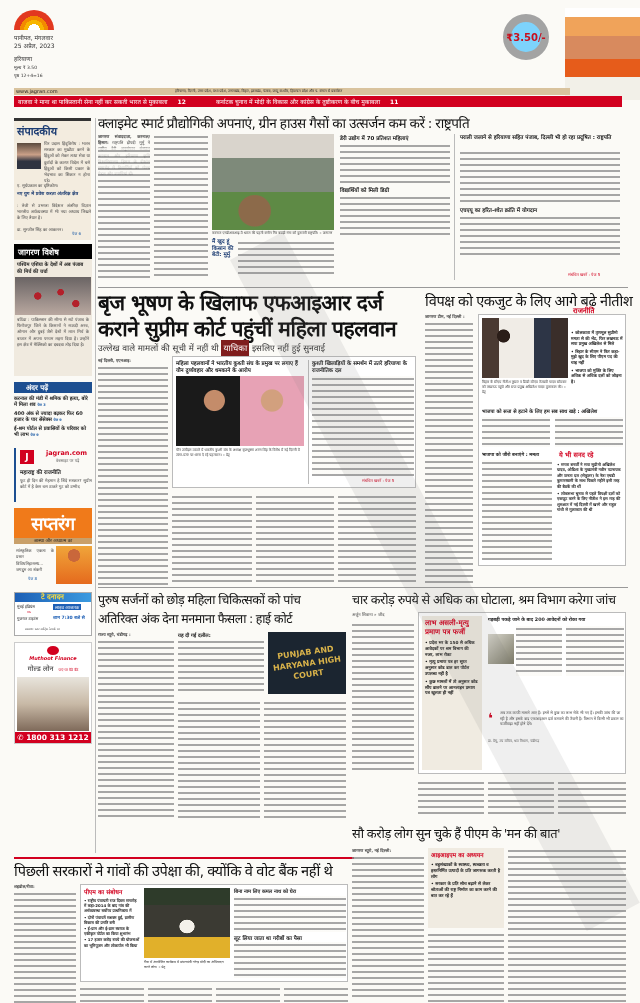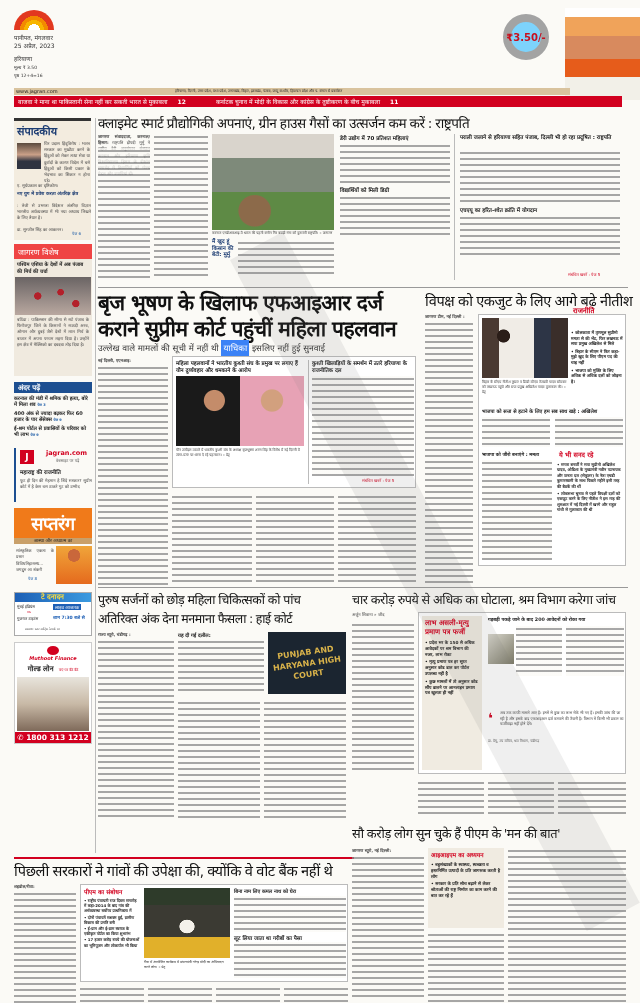--- a/index.html
+++ b/index.html
@@ -3,21 +3,21 @@
 <meta charset="utf-8">
 <style>
 *{box-sizing:border-box;margin:0;padding:0}
 body{width:640px;height:1003px;overflow:hidden;background:#fbfaf6;font-family:"DejaVu Sans",sans-serif;color:#1a1a1a;position:relative}
 .abs{position:absolute}
 .txt{font-size:4.2px;line-height:6.2px;color:#444;text-align:justify;overflow:hidden}
 .txt::after{content:"";}
 .lines{background:repeating-linear-gradient(#fbfaf6 0 1.6px,#8a8a8a 1.6px 3.6px,#fbfaf6 3.6px 6px);opacity:.75}
 .hl{font-family:"DejaVu Sans Condensed","DejaVu Sans",sans-serif;font-weight:bold;color:#111;letter-spacing:-0.4px}
 .box{border:1px solid #999;background:#fff}
-.sec-h{background:#ef4444;color:#fff;font-weight:normal}
+.sec-h{background:#000000;color:#fff;font-weight:bold}
 .pg{color:#1a5aa6;font-size:5px}
 </style>
 </head>
 <body>
 
 <div class="abs" style="left:0;top:0;width:640px;height:100px">
   <div class="abs" style="left:14px;top:10px;width:40px;height:20px;border-radius:40px 40px 0 0;background:radial-gradient(circle at 50% 100%,#fff 0 6px,#f7b500 6px 10px,#f28a00 10px 14px,#e2381f 14px 20px)"></div>
   <div class="abs" style="left:14px;top:34px;font-size:6px;color:#333">पानीपत, मंगलवार</div>
   <div class="abs" style="left:14px;top:42px;font-size:6px;color:#333">25 अप्रैल, 2023</div>
   <div class="abs" style="left:14px;top:55px;font-size:6px;color:#333">हरियाणा</div>
@@ -53,21 +53,21 @@
   </div>
 
   <div class="abs" style="left:0;top:126px;width:78px;height:132px;background:#f0eadf">
     <div class="sec-h" style="font-size:8px;padding:2px 4px">जागरण विशेष</div>
     <div style="font-size:5px;line-height:6.5px;font-weight:bold;padding:2px 3px">पश्चिम एशिया के देशों में अब पंजाब की मिर्च की चर्चा</div>
     <div style="margin:1px 1px;height:38px;background:radial-gradient(circle at 30% 50%,#b3202a 0 6%,transparent 7%),radial-gradient(circle at 60% 40%,#b3202a 0 6%,transparent 7%),radial-gradient(circle at 80% 70%,#b3202a 0 5%,transparent 6%),linear-gradient(#6a6464,#b9a8a0)"></div>
     <div class="txt" style="height:42px;padding:1px 3px">बठिंडा : पाकिस्तान की सीमा से सटे पंजाब के फिरोजपुर जिले के किसानों ने सऊदी अरब, ओमान और दुबई जैसे देशों में लाल मिर्च के बाजार में अपना परचम लहरा दिया है। उन्होंने इस क्षेत्र में मैक्सिको का दबदबा तोड़ दिया है।</div>
   </div>
 
   <div class="abs" style="left:0;top:264px;width:78px;height:62px">
-    <div style="background:#1d4f91;color:#fff;font-weight:bold;font-size:7px;padding:1px 4px">अंदर पढ़ें</div>
+    <div style="background:#1d4f91;color:#fff;font-weight:bold;font-size:7px;padding:1px 12px">अंदर पढ़ें</div>
     <div style="font-size:5px;line-height:6px;margin-top:2px;font-weight:bold"><span>करनाल की मंडी में श्रमिक की हत्या, बोरे में मिला शव</span> <span class="pg" style="font-size:3.5px">पेज 3</span></div>
     <div style="font-size:5px;line-height:6px;margin-top:2px;font-weight:bold"><span>400 अंक से ज्यादा बढ़कर फिर 60 हजार के पार सेंसेक्स</span> <span class="pg" style="font-size:3.5px">पेज 9</span></div>
     <div style="font-size:5px;line-height:6px;margin-top:2px;font-weight:bold"><span>ई-श्रम पोर्टल से प्रवासियों के परिवार को भी लाभ</span> <span class="pg" style="font-size:3.5px">पेज 9</span></div>
   </div>
 
   <div class="abs" style="left:0;top:330px;width:78px;height:54px;border-left:2px solid #1d4f91">
     <div class="abs" style="left:4px;top:2px;width:14px;height:14px;background:#d2001f;color:#fff;font-weight:bold;font-size:9px;text-align:center;line-height:14px">J</div>
     <div class="abs" style="left:30px;top:1px;font-size:6.5px;font-weight:bold;color:#d2001f">jagran.com</div>
     <div class="abs" style="left:40px;top:10px;font-size:4px;color:#555">वेबसाइट पर पढ़ें</div>
     <div class="abs" style="left:4px;top:20px;font-size:5.5px;font-weight:bold">महाराष्ट्र की राजनीति</div>
@@ -91,21 +91,21 @@
     <div class="abs" style="left:12px;top:17px;font-size:3.5px;color:#d2001f">vs</div>
     <div class="abs" style="left:2px;top:23px;font-size:4px">गुजरात टाइटंस</div>
     <div class="abs" style="left:38px;top:11px;font-size:4.5px;background:#1d5fb5;color:#fff;padding:0 2px">लाइव आजतक</div>
     <div class="abs" style="left:38px;top:21px;font-size:4.5px;font-weight:bold;color:#1d5fb5">शाम 7:30 बजे से</div>
     <div class="abs" style="left:10px;top:34px;font-size:3px;color:#333">प्रसारण: स्टार स्पोर्ट्स नेटवर्क पर</div>
   </div>
 
   <div class="abs" style="left:0;top:524px;width:78px;height:102px;border:1px solid #ccc;background:#fff">
     <div style="width:12px;height:9px;background:#d2001f;border-radius:50%;margin:3px auto 0"></div>
     <div style="font-size:5px;font-weight:bold;font-style:italic;color:#d2001f;text-align:center">Muthoot Finance</div>
-    <div style="text-align:center;line-height:9px"><span style="font-size:7px;font-weight:bold;color:#222">गोल्ड लोन</span> <span style="font-size:3.5px;color:#d2001f">पाएं घर बैठे बैठे</span></div>
+    <div style="text-align:center;line-height:9px"><span style="font-size:7px;font-weight:normal;color:#222">गोल्ड लोन</span> <span style="font-size:3.5px;color:#d2001f">पाएं घर बैठे बैठे</span></div>
     <div style="margin:2px;height:54px;background:linear-gradient(#e8e4dc,#c8b9a6 50%,#7f6a5a)"></div>
     <div style="position:absolute;left:0;right:0;bottom:0;height:11px;background:#d2001f;color:#fff;font-weight:bold;font-size:7.5px;text-align:center;line-height:11px">✆ <span>1800 313 1212</span></div>
   </div>
 </div>
 
 <div class="abs" style="left:95px;top:118px;width:1px;height:735px;background:#bbb"></div>
 
 <div class="abs" style="left:98px;top:114px;width:530px;height:170px">
   <div class="hl" style="font-size:13.5px;line-height:18px;font-weight:normal;white-space:nowrap">क्लाइमेट स्मार्ट प्रौद्योगिकी अपनाएं, ग्रीन हाउस गैसों का उत्सर्जन कम करें : राष्ट्रपति</div>
   <div class="abs txt" style="left:0;top:20px;width:52px;height:146px"><b>जागरण संवाददाता, करनाल/हिसार:</b> <span>राष्ट्रपति द्रौपदी मुर्मु ने राष्ट्रीय डेरी अनुसंधान संस्थान करनाल और हरियाणा कृषि विश्वविद्यालय हिसार के दीक्षांत समारोह में विद्यार्थियों को गोल्ड मेडल और उपाधियां दीं।</span></div>
@@ -127,21 +127,21 @@
   <div class="abs" style="left:470px;top:158px;font-size:4px;color:#d2001f">संबंधित खबरें : पेज 5</div>
 </div>
 
 <div class="abs" style="left:98px;top:287px;width:530px;height:1px;background:#999"></div>
 
 <div class="abs" style="left:98px;top:290px;width:322px;height:295px">
   <div class="hl" style="font-size:21px;line-height:26px;white-space:nowrap">बृज भूषण के खिलाफ एफआइआर दर्ज</div>
   <div class="hl" style="font-size:21px;line-height:26px;white-space:nowrap">कराने सुप्रीम कोर्ट पहुंचीं महिला पहलवान</div>
   <div style="font-size:8.6px;line-height:13px;color:#333;white-space:nowrap">
     <span>उल्लेख वाले मामलों की सूची में नहीं थी</span>
-    <span style="background:#3b82f6;color:#fff;padding:3px 2px">याचिका</span>
+    <span style="background:#7f1d1d;color:#fff;padding:3px 2px">याचिका</span>
     <span>इसलिए नहीं हुई सुनवाई</span>
   </div>
   <div class="abs txt" style="left:0;top:68px;width:70px;font-weight:bold">नई दिल्ली, एएनआइ:</div>
   <div class="abs lines" style="left:0;top:75px;width:70px;height:220px"></div>
   <div class="abs box" style="left:74px;top:66px;width:244px;height:132px;border-color:#bbb"></div>
   <div class="abs" style="left:78px;top:70px;width:128px;font-size:5.5px;line-height:7px;font-weight:bold">महिला पहलवानों ने भारतीय कुश्ती संघ के प्रमुख पर लगाए हैं यौन दुर्व्यवहार और धमकाने के आरोप</div>
   <div class="abs" style="left:78px;top:86px;width:128px;height:70px;background:radial-gradient(circle at 30% 35%,#c48c6a 0 10%,transparent 11%),radial-gradient(circle at 75% 35%,#d2a07e 0 10%,transparent 11%),linear-gradient(90deg,#1a1a1a 0 50%,#e7a2b5 50%)"></div>
   <div class="abs" style="left:78px;top:158px;width:128px;font-size:3.5px;line-height:5px;color:#333"><span>यौन उत्पीड़न मामले में भारतीय कुश्ती संघ के अध्यक्ष बृजभूषण शरण सिंह के विरोध में नई दिल्ली में जंतर-मंतर पर धरना दे रहे पहलवान।</span> » <span>प्रेट्र</span></div>
   <div class="abs" style="left:210px;top:70px;width:1px;height:124px;background:#bbb"></div>
   <div class="abs" style="left:214px;top:70px;width:102px;font-size:5.5px;line-height:7px;font-weight:bold">कुश्ती खिलाड़ियों के समर्थन में उतरे हरियाणा के राजनीतिक दल</div>

